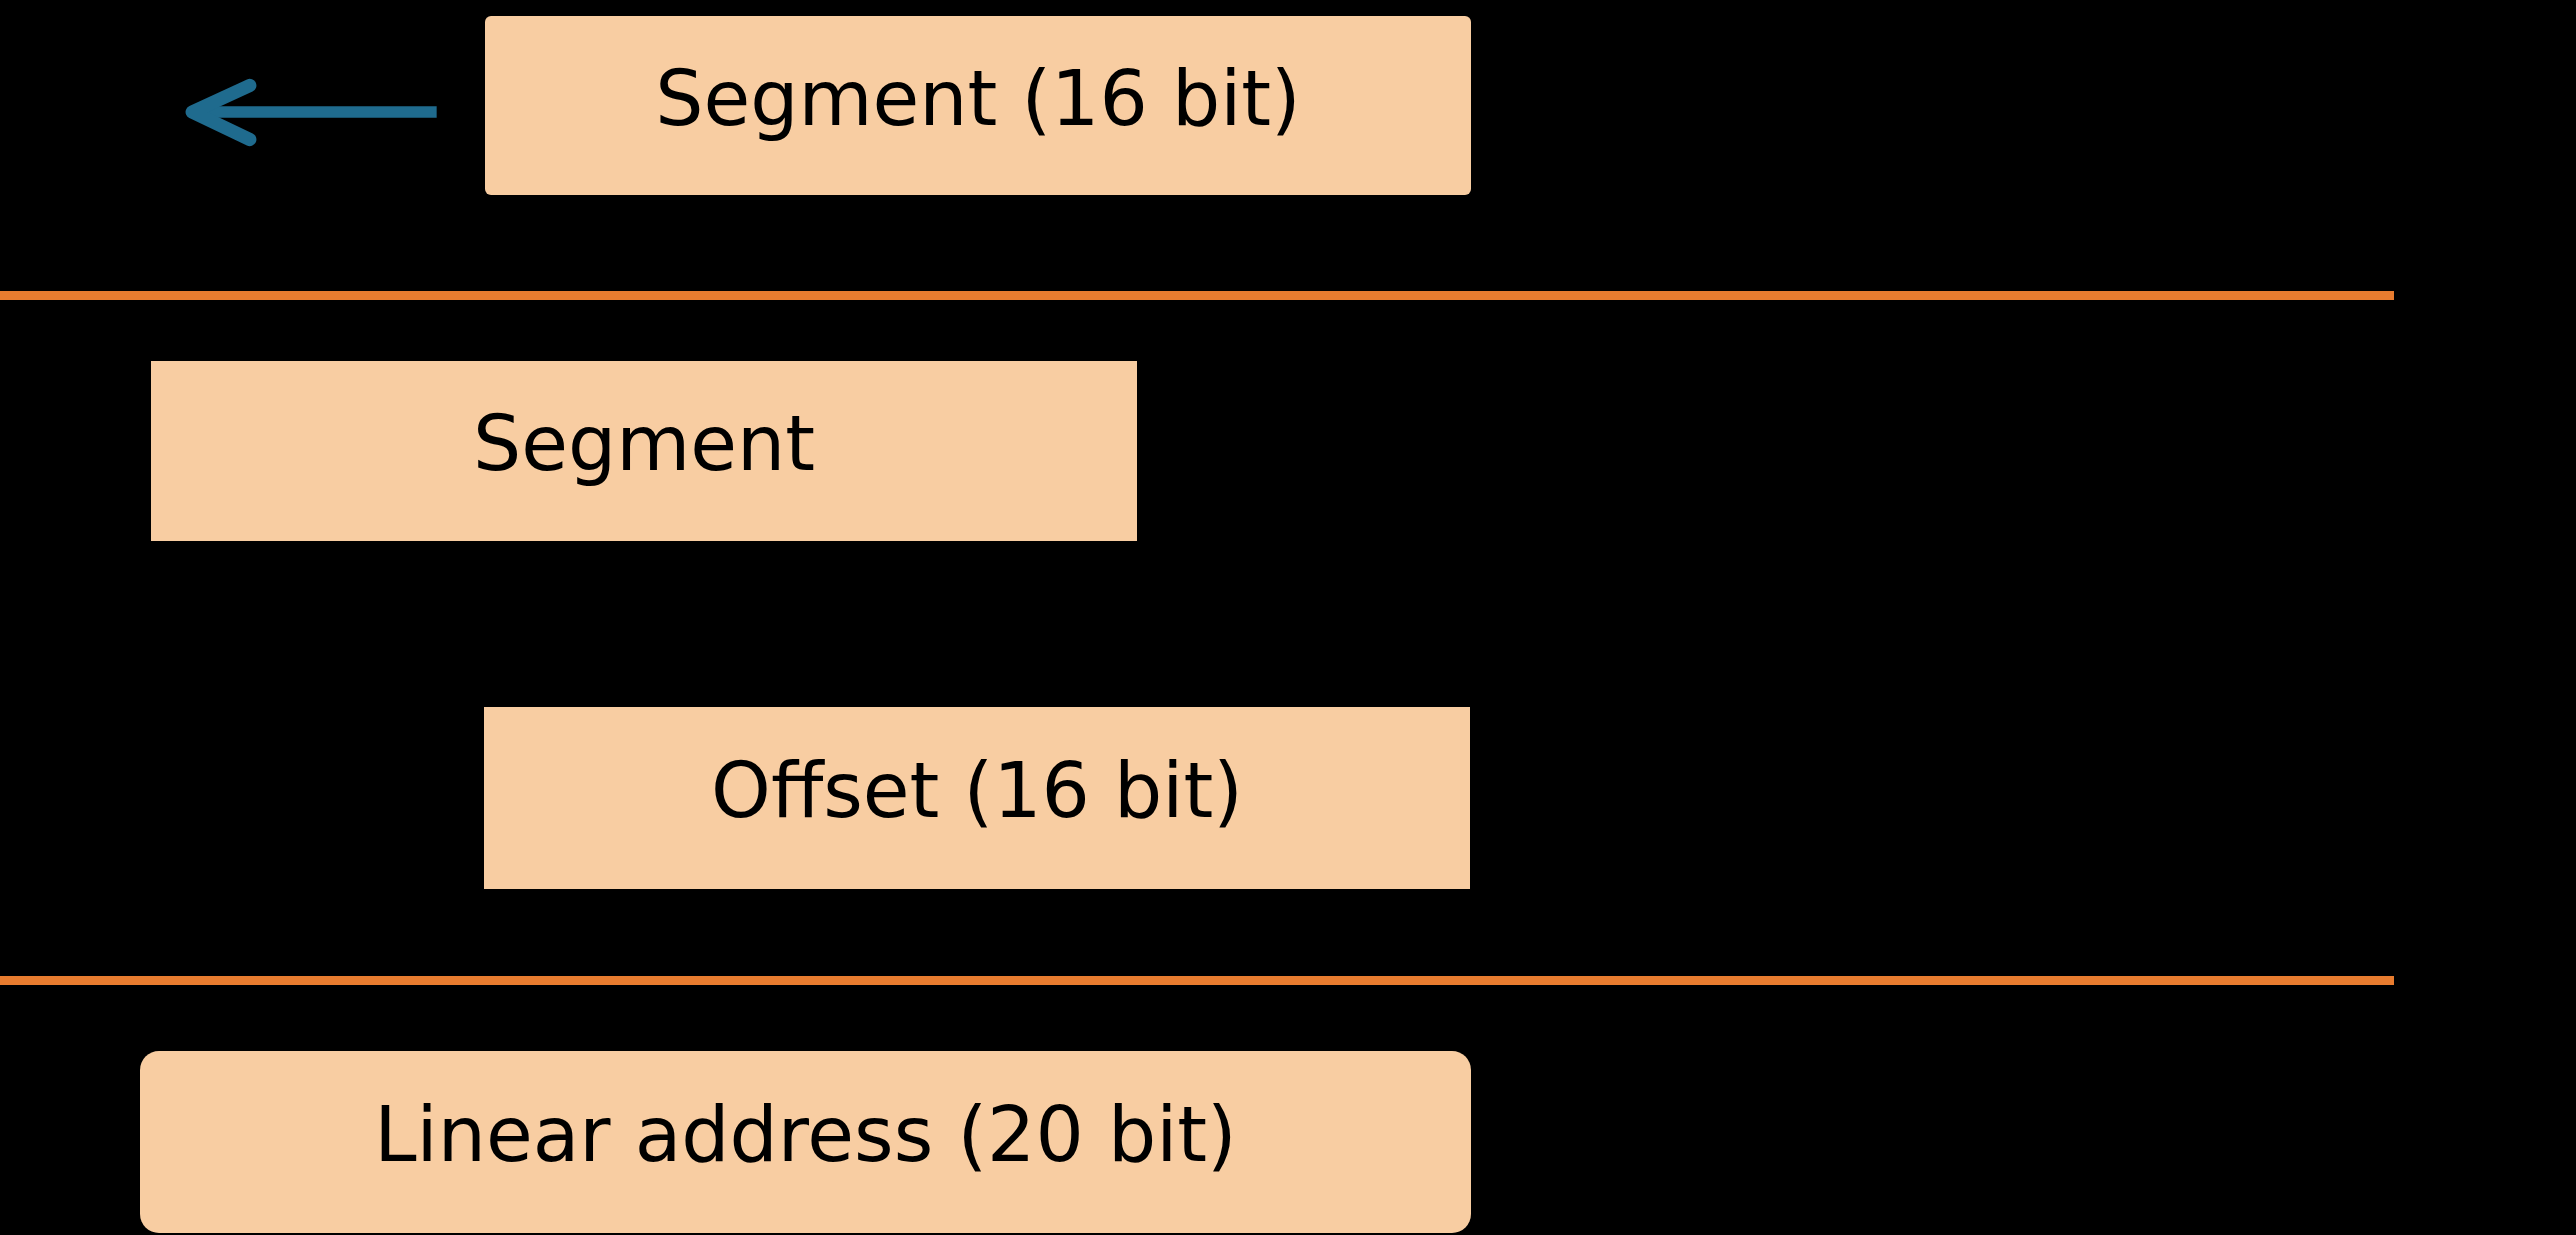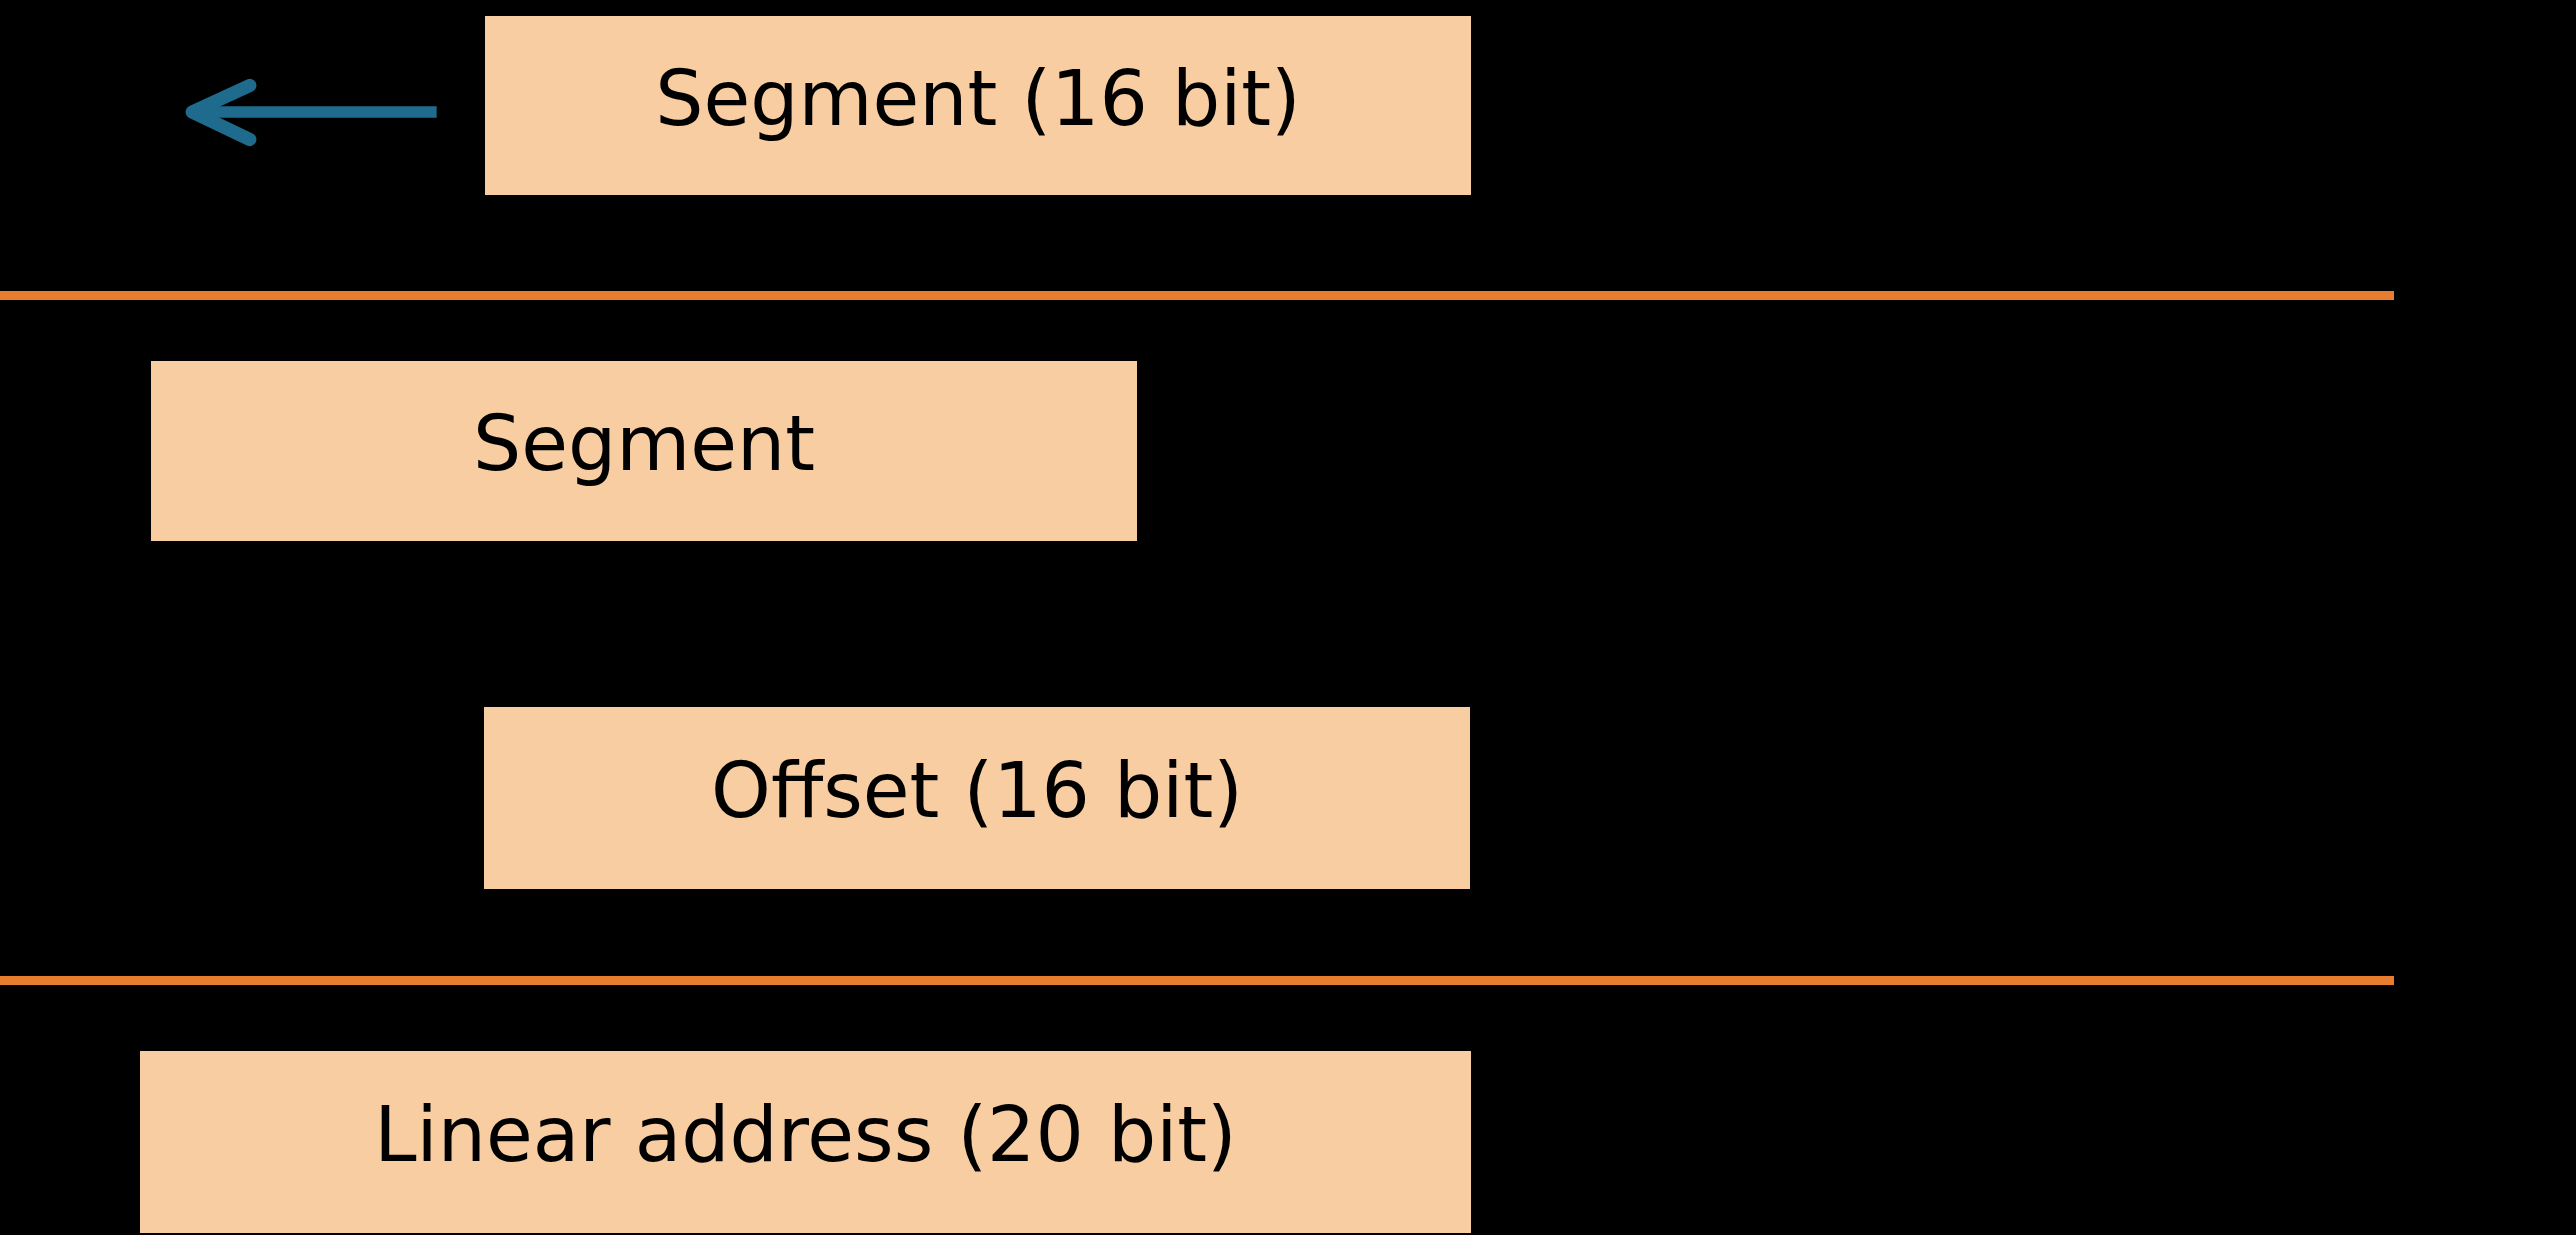--- a/index.html
+++ b/index.html
@@ -33,25 +33,25 @@
     display: flex;
     align-items: center;
     justify-content: center;
     font-size: 76px;
     line-height: 1;
   }
   .box span {
     transform: translateY(-7px);
     white-space: nowrap;
   }
-  .top-segment-box   { left: 485px;  top: 16px;   width: 986px; height: 179px; }
+  .top-segment-box   { left: 485px;  top: 16px;   width: 986px; height: 179px; border-radius: 6px; }
   .segment-box       { left: 151px;  top: 361px;  width: 986px; height: 180px; }
   .zeros-box         { left: 1133px; top: 361px;  width: 338px;  height: 180px; background: var(--zeros-fill); }
   .offset-box        { left: 484px;  top: 707px;  width: 986px; height: 182px; }
-  .linear-box        { left: 140px;  top: 1051px; width: 1331px; height: 182px; }
+  .linear-box        { left: 140px;  top: 1051px; width: 1331px; height: 182px; border-radius: 19px; }
   .divider {
     position: absolute;
     left: 0;
     width: 2394px;
     height: 8.9px;
     background: var(--divider-line);
   }
   .divider-1 { top: 291px; }
   .divider-2 { top: 976px; }
   .arrow-svg {

